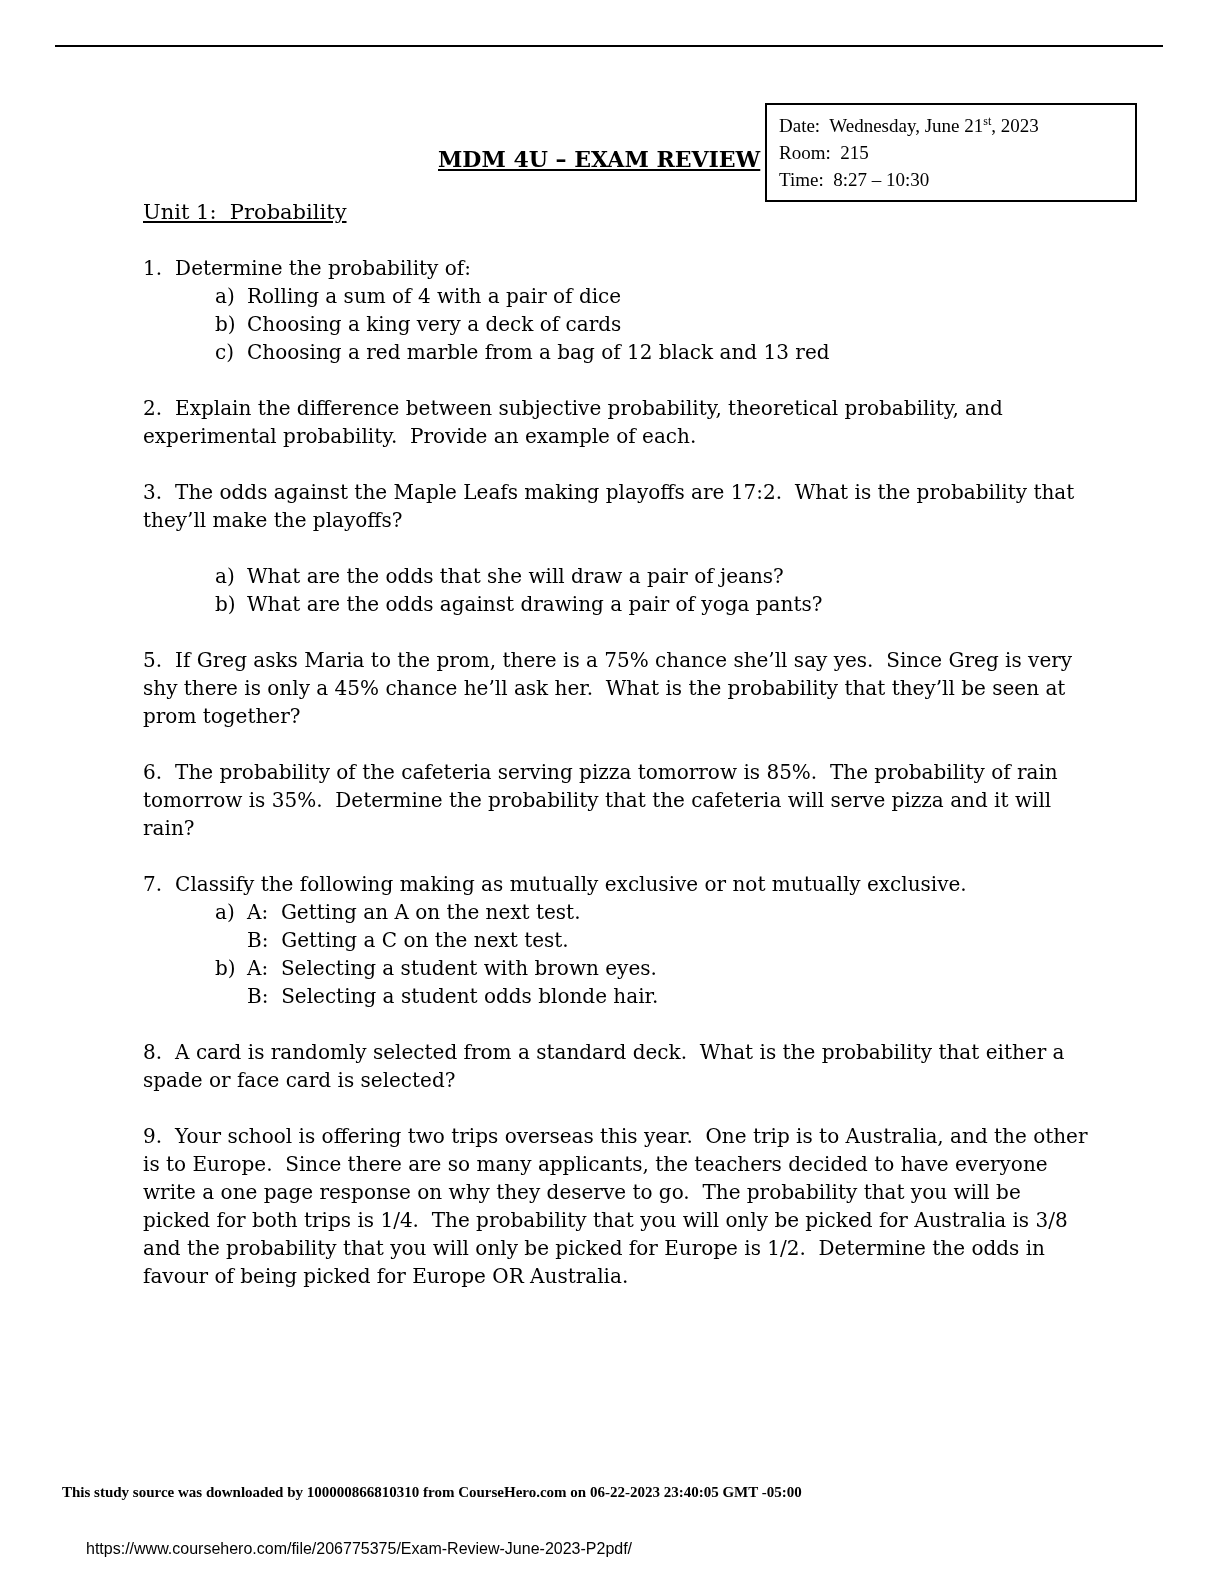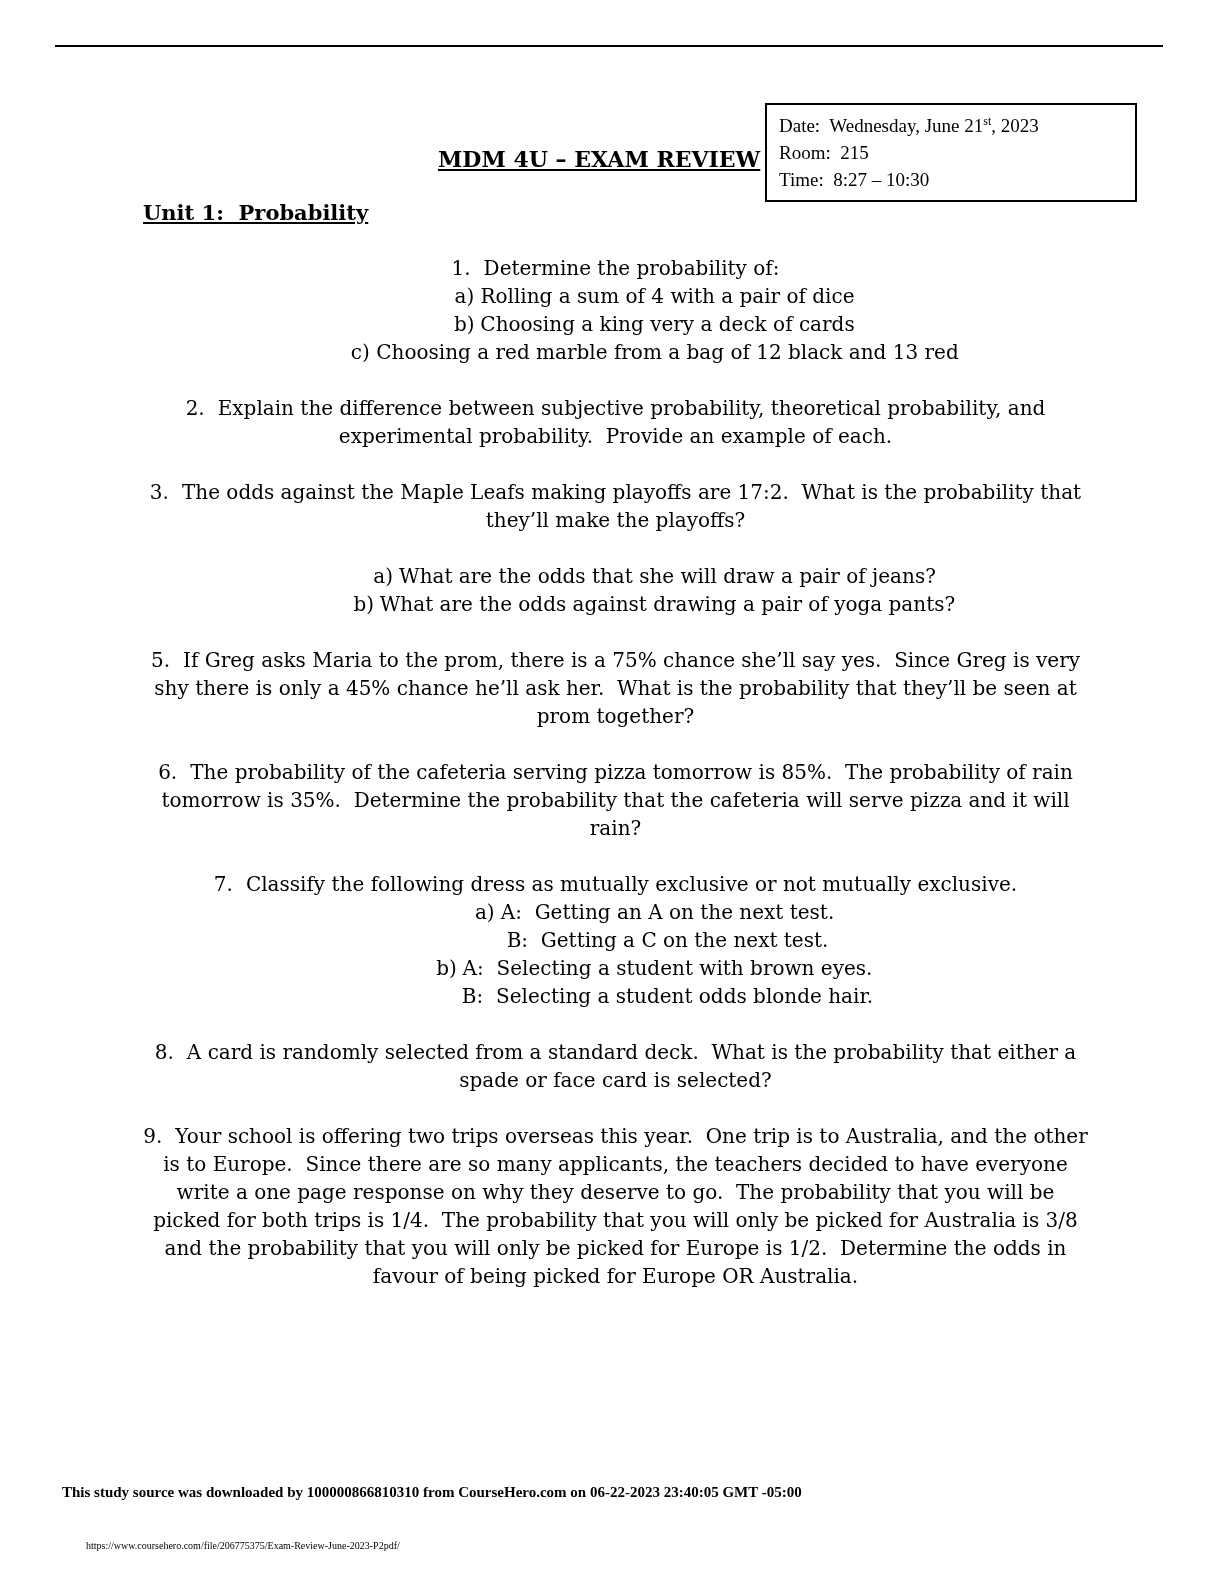--- a/index.html
+++ b/index.html
@@ -48,35 +48,34 @@
   }
   .info-line sup {
     font-size: 12px;
     line-height: 0;
   }
   .unit-heading {
     position: absolute;
     left: 143px;
     top: 200px;
     font-size: 21px;
-    font-weight: bold;
+    font-weight: normal;
     text-decoration: underline;
     white-space: pre-wrap;
   }
   .questions {
     position: absolute;
     left: 143px;
     top: 254px;
     width: 945px;
     font-size: 20px;
     line-height: 28px;
   }
   .question {
     margin: 0 0 28px 0;
-    text-align: center;
   }
   .qtext {
     margin: 0;
     white-space: pre-wrap;
   }
   .qnum {
     padding-right: 13px;
   }
   .subitem {
     padding-left: 72px;
@@ -91,22 +90,22 @@
     left: 62px;
     top: 1484px;
     font-size: 15px;
     font-family: "Liberation Serif", serif;
     font-weight: bold;
   }
   .footer-url {
     position: absolute;
     left: 86px;
     top: 1540px;
-    font-size: 10px;
-    font-family: Liberation Serif, serif;
+    font-size: 16px;
+    font-family: Liberation Sans, sans-serif;
   }
 </style>
 </head>
 <body>
 
 <div class="top-rule"></div>
 
 <div class="doc-title">MDM 4U – EXAM REVIEW</div>
 
 <div class="info-box">
@@ -148,21 +147,21 @@
     <p class="qtext"><span class="qnum">5.</span><span class="qbody">If Greg asks Maria to the prom, there is a 75% chance she’ll say yes.  Since Greg is very shy there is only a 45% chance he’ll ask her.  What is the probability that they’ll be seen at prom together?</span></p>
     <div class="subitems"></div>
   </div>
 
   <div class="question">
     <p class="qtext"><span class="qnum">6.</span><span class="qbody">The probability of the cafeteria serving pizza tomorrow is 85%.  The probability of rain tomorrow is 35%.  Determine the probability that the cafeteria will serve pizza and it will rain?</span></p>
     <div class="subitems"></div>
   </div>
 
   <div class="question">
-    <p class="qtext"><span class="qnum">7.</span><span class="qbody">Classify the following dress as mutually exclusive or not mutually exclusive.</span></p>
+    <p class="qtext"><span class="qnum">7.</span><span class="qbody">Classify the following making as mutually exclusive or not mutually exclusive.</span></p>
     <div class="subitems">
         <div class="subitem"><span class="sublabel">a)</span><span class="subtext">A:  Getting an A on the next test.</span></div>
         <div class="subitem"><span class="sublabel"></span><span class="subtext">B:  Getting a C on the next test.</span></div>
         <div class="subitem"><span class="sublabel">b)</span><span class="subtext">A:  Selecting a student with brown eyes.</span></div>
         <div class="subitem"><span class="sublabel"></span><span class="subtext">B:  Selecting a student odds blonde hair.</span></div>
       </div>
   </div>
 
   <div class="question">
     <p class="qtext"><span class="qnum">8.</span><span class="qbody">A card is randomly selected from a standard deck.  What is the probability that either a spade or face card is selected?</span></p>

